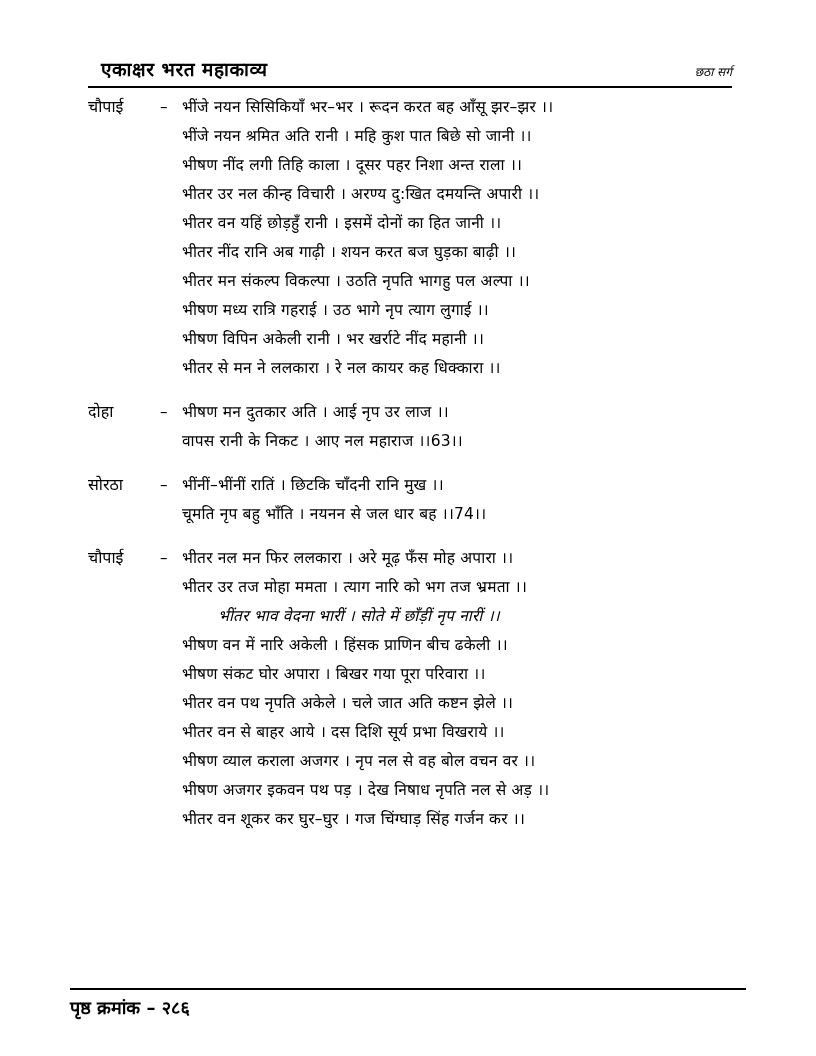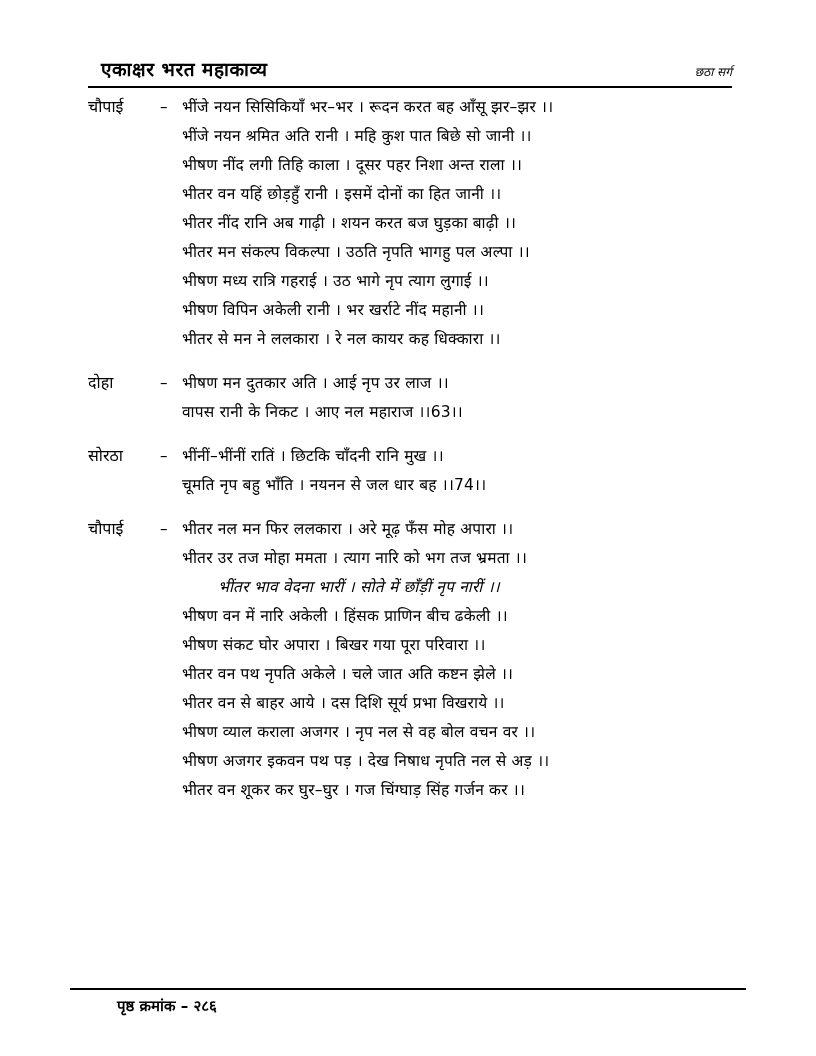--- a/index.html
+++ b/index.html
@@ -81,23 +81,22 @@
   
   .footer {
     position: absolute;
     left: 70px;
     top: 988px;
     width: 676px;
     border-top: 2px solid #000;
     padding-top: 5px;
   }
   .footer-text {
-    font-size: 15px;
+    font-size: 18px;
     font-weight: bold;
-    margin-left: 47px;
   }
 </style>
 </head>
 <body>
 
 <div class="page">
 
   <div class="header">
     <div class="header-title">एकाक्षर भरत महाकाव्य</div>
     <div class="header-right">छठा सर्ग</div>
@@ -117,20 +116,25 @@
         <span class="text">भींजे नयन श्रमित अति रानी । महि कुश पात बिछे सो जानी  ।।</span>
       </div>
       <div class="line">
         <span class="label"></span>
         <span class="dash"></span>
         <span class="text">भीषण  नींद लगी तिहि काला । दूसर पहर निशा अन्त राला  ।।</span>
       </div>
       <div class="line">
         <span class="label"></span>
         <span class="dash"></span>
+        <span class="text">भीतर उर नल कीन्ह विचारी । अरण्य दु:खित दमयन्ति अपारी  ।।</span>
+      </div>
+      <div class="line">
+        <span class="label"></span>
+        <span class="dash"></span>
         <span class="text">भीतर वन यहिं छोड़हुँ रानी । इसमें दोनों का हित जानी  ।।</span>
       </div>
       <div class="line">
         <span class="label"></span>
         <span class="dash"></span>
         <span class="text">भीतर नींद रानि अब गाढ़ी । शयन करत बज घुड़का बाढ़ी  ।।</span>
       </div>
       <div class="line">
         <span class="label"></span>
         <span class="dash"></span>

